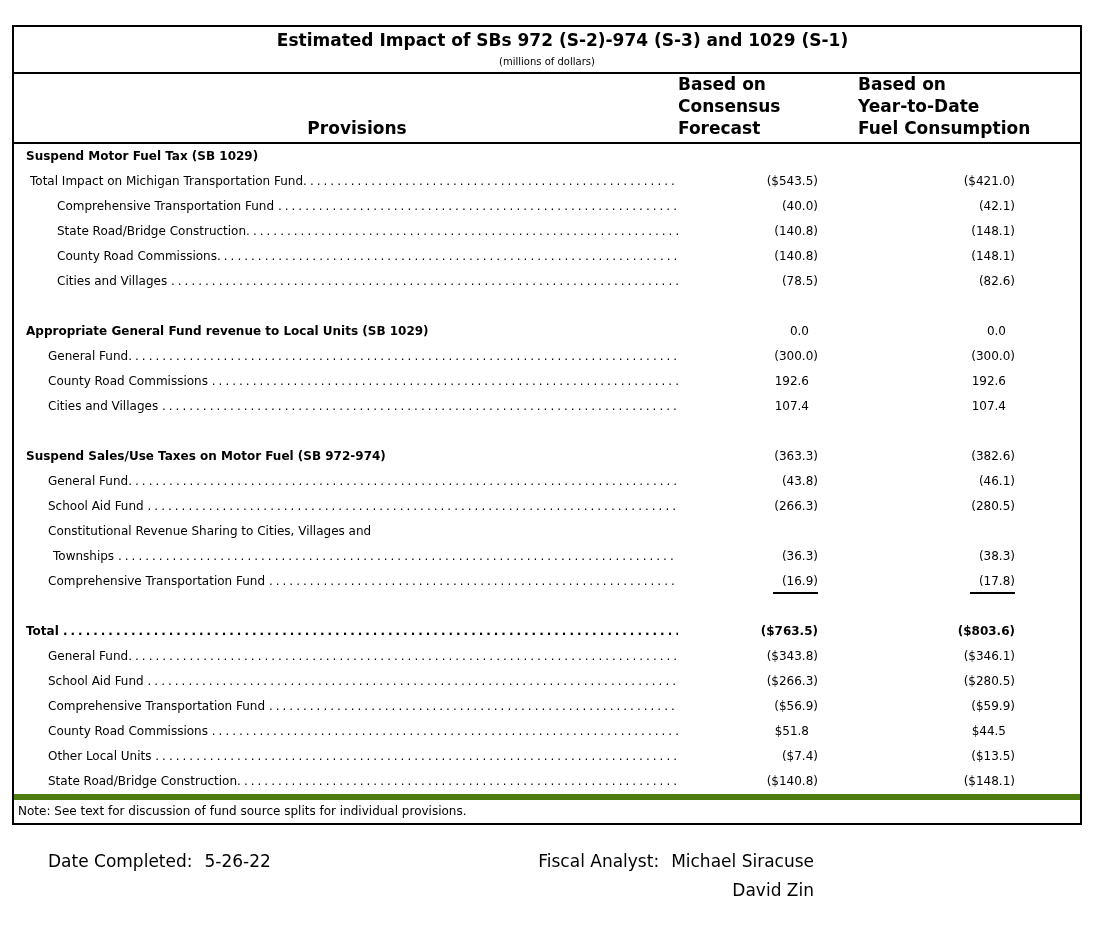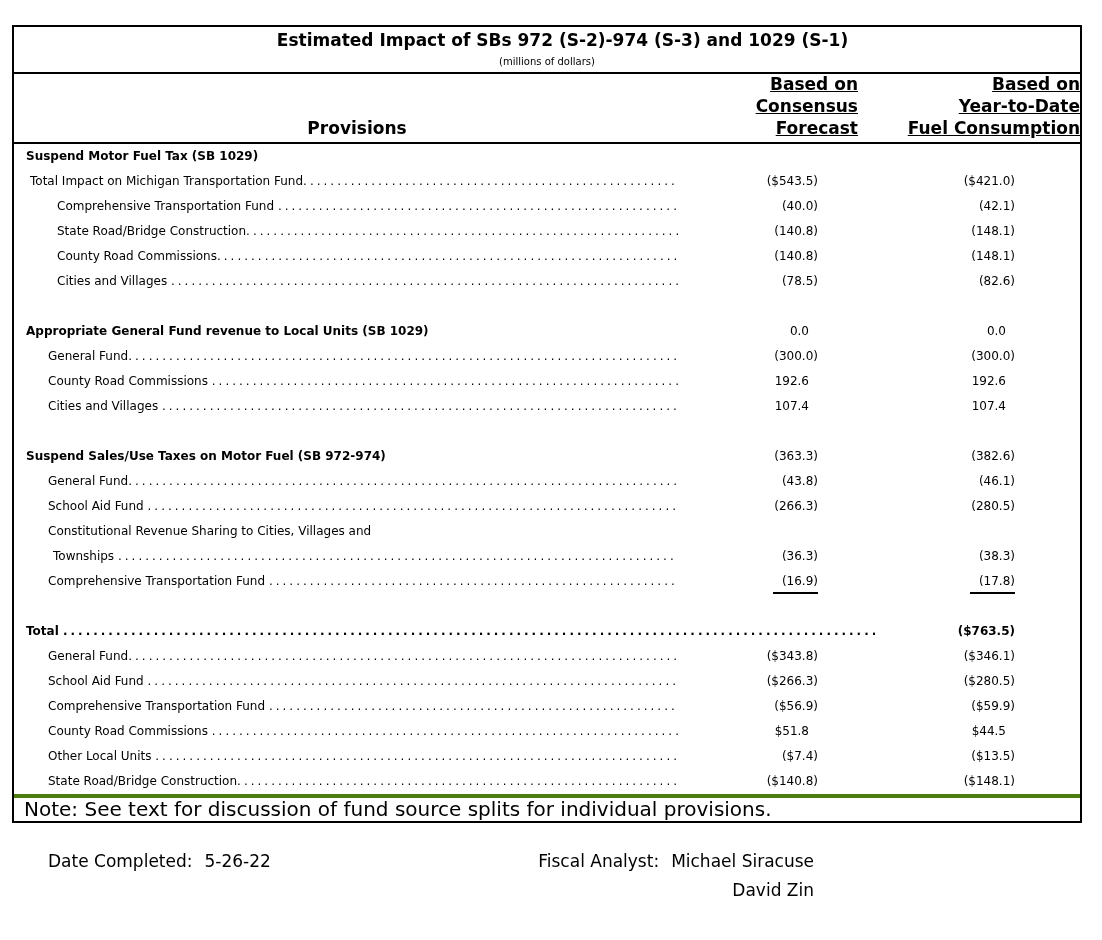--- a/index.html
+++ b/index.html
@@ -16,21 +16,21 @@
   .titlebox{border-bottom:2px solid #000;text-align:center;padding:2px 0 1px;}
   .title{font-size:17px;font-weight:bold;line-height:23px;margin-left:31px;}
   .subtitle{font-size:10px;line-height:19px;}
   
   .headrow{
     display:flex;align-items:flex-end;border-bottom:2px solid #000;
     height:70px;box-sizing:border-box;padding-bottom:3px;
     font-weight:bold;font-size:17px;
   }
   .h-prov{flex:1;text-align:center;line-height:22px;margin-left:22px;}
-  .h-col{text-align:right;line-height:22px;text-decoration:underline;}
+  .h-col{text-align:left;line-height:22px;}
   .h-c1{width:180px;}
   .h-c2{width:222px;}
   
   .tbody{font-size:12px;}
   .row{display:flex;height:25px;line-height:25px;white-space:pre;}
   .lbl{flex:1;display:flex;align-items:baseline;overflow:hidden;white-space:pre;}
   .ind0{padding-left:12px;}
   .ind1{padding-left:16px;}
   .ind2{padding-left:43px;}
   .ind3{padding-left:34px;}
@@ -42,21 +42,21 @@
     content:"........................................................................................................................................................................................................................................";
     letter-spacing:3px;
   }
   .val{text-align:right;}
   .v1{width:140px;}
   .v2{width:197px;}
   .edge{width:65px;}
   .pad{padding-right:9px;}
   .ul{display:inline-block;border-bottom:2px solid #000;padding-left:9px;line-height:21px;}
   
-  .noterow{border-top:4px solid #4d7c0f;font-size:20px;line-height:23px;padding:0 0 0 10px;height:23px;}
+  .noterow{border-top:6px solid #4d7c0f;font-size:12px;line-height:23px;padding:0 0 0 4px;height:23px;}
   
   .footer{
     position:absolute;left:0;top:847px;width:873px;
     display:flex;justify-content:space-between;
     font-size:17px;line-height:29px;
   }
   .f-left{margin-left:48px;}
   .f-right{margin-right:59px;text-align:right;}
   .gap{display:inline-block;width:12px;}
 </style>
@@ -97,21 +97,21 @@
       <div class="row"><div class="lbl ind3"><span>County Road Commissions </span><span class="leader"></span></div><div class="val v1"><span class="pad">192.6</span></div><div class="val v2"><span class="pad">192.6</span></div><div class="edge"></div></div>
       <div class="row"><div class="lbl ind3"><span>Cities and Villages </span><span class="leader"></span></div><div class="val v1"><span class="pad">107.4</span></div><div class="val v2"><span class="pad">107.4</span></div><div class="edge"></div></div>
       <div class="row"></div>
       <div class="row bold"><div class="lbl ind0"><span>Suspend Sales/Use Taxes on Motor Fuel (SB 972-974)</span></div><div class="val v1"><span>(363.3)</span></div><div class="val v2"><span>(382.6)</span></div><div class="edge"></div></div>
       <div class="row"><div class="lbl ind3"><span>General Fund</span><span class="leader"></span></div><div class="val v1"><span>(43.8)</span></div><div class="val v2"><span>(46.1)</span></div><div class="edge"></div></div>
       <div class="row"><div class="lbl ind3"><span>School Aid Fund </span><span class="leader"></span></div><div class="val v1"><span>(266.3)</span></div><div class="val v2"><span>(280.5)</span></div><div class="edge"></div></div>
       <div class="row"><div class="lbl ind3"><span>Constitutional Revenue Sharing to Cities, Villages and</span></div><div class="val v1"><span></span></div><div class="val v2"><span></span></div><div class="edge"></div></div>
       <div class="row"><div class="lbl ind4"><span>Townships </span><span class="leader"></span></div><div class="val v1"><span>(36.3)</span></div><div class="val v2"><span>(38.3)</span></div><div class="edge"></div></div>
       <div class="row"><div class="lbl ind3"><span>Comprehensive Transportation Fund </span><span class="leader"></span></div><div class="val v1"><span class="ul">(16.9)</span></div><div class="val v2"><span class="ul">(17.8)</span></div><div class="edge"></div></div>
       <div class="row"></div>
-      <div class="row bold boldv"><div class="lbl ind0"><span>Total </span><span class="leader"></span></div><div class="val v1"><span>($763.5)</span></div><div class="edge"></div></div>
+      <div class="row bold boldv"><div class="lbl ind0"><span>Total </span><span class="leader"></span></div><div class="val v1"><span>($763.5)</span></div><div class="val v2"><span>($803.6)</span></div><div class="edge"></div></div>
       <div class="row"><div class="lbl ind3"><span>General Fund</span><span class="leader"></span></div><div class="val v1"><span>($343.8)</span></div><div class="val v2"><span>($346.1)</span></div><div class="edge"></div></div>
       <div class="row"><div class="lbl ind3"><span>School Aid Fund </span><span class="leader"></span></div><div class="val v1"><span>($266.3)</span></div><div class="val v2"><span>($280.5)</span></div><div class="edge"></div></div>
       <div class="row"><div class="lbl ind3"><span>Comprehensive Transportation Fund </span><span class="leader"></span></div><div class="val v1"><span>($56.9)</span></div><div class="val v2"><span>($59.9)</span></div><div class="edge"></div></div>
       <div class="row"><div class="lbl ind3"><span>County Road Commissions </span><span class="leader"></span></div><div class="val v1"><span class="pad">$51.8</span></div><div class="val v2"><span class="pad">$44.5</span></div><div class="edge"></div></div>
       <div class="row"><div class="lbl ind3"><span>Other Local Units </span><span class="leader"></span></div><div class="val v1"><span>($7.4)</span></div><div class="val v2"><span>($13.5)</span></div><div class="edge"></div></div>
       <div class="row"><div class="lbl ind3"><span>State Road/Bridge Construction</span><span class="leader"></span></div><div class="val v1"><span>($140.8)</span></div><div class="val v2"><span>($148.1)</span></div><div class="edge"></div></div>
     </div>
 
   <div class="noterow">Note: See text for discussion of fund source splits for individual provisions.</div>
 </div>

